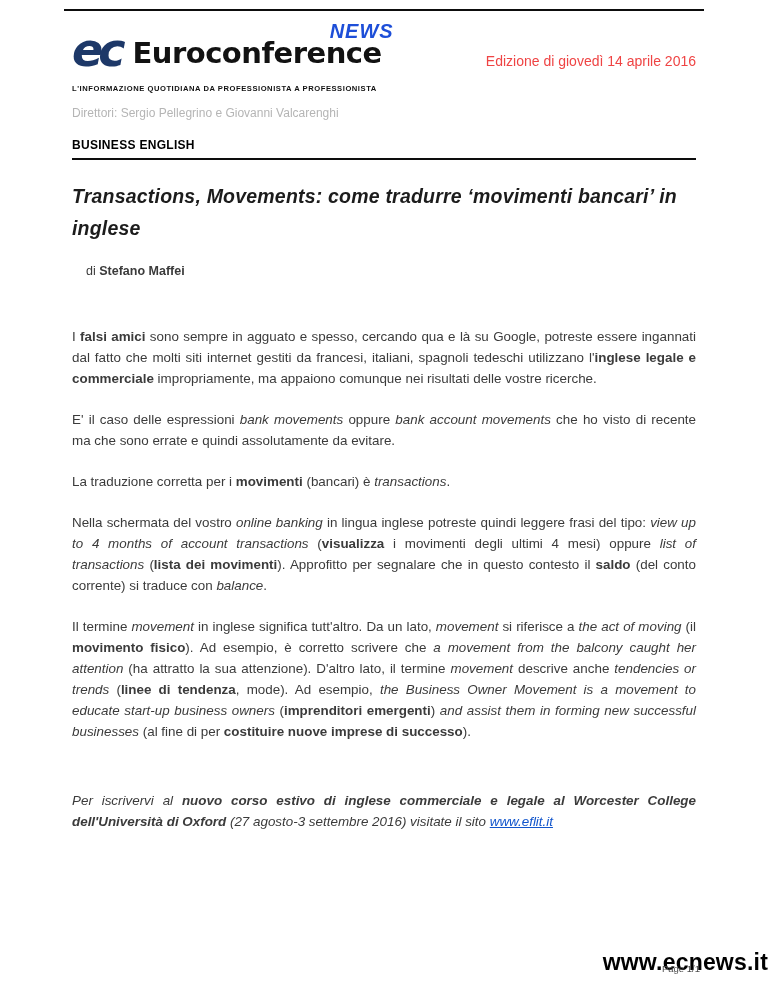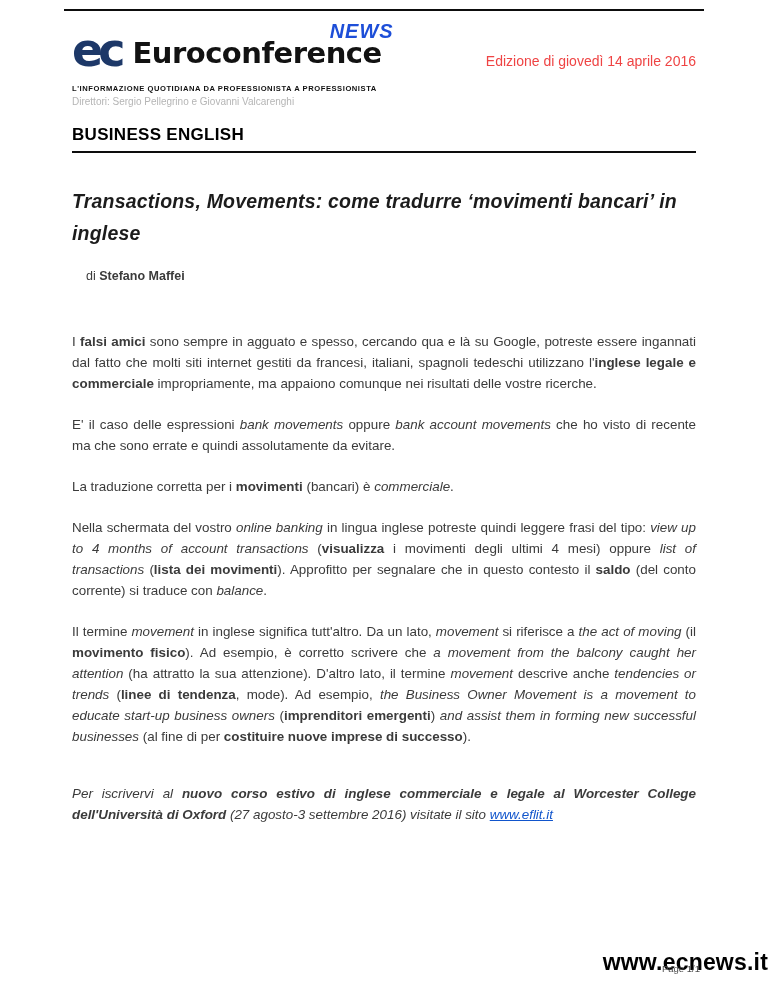--- a/index.html
+++ b/index.html
@@ -12,52 +12,53 @@
   .top-rule { position:absolute; top:9px; left:64px; right:64px; height:2px; background:#0d0d0d; }
   .page { padding:30px 72px 0 72px; }
 
   
   .header-row { display:flex; justify-content:space-between; align-items:flex-start; }
   .logo-block { display:flex; align-items:flex-end; gap:6px; }
   .logo-ec {
     font-family:"DejaVu Sans",sans-serif; font-weight:bold;
     font-size:46px; line-height:40px; color:#1d3868; letter-spacing:-5px;
     padding-right:6px;
+    font-style:italic;
   }
   .brand-wrap { position:relative; display:inline-block; }
   .brand-name {
     font-family:"DejaVu Sans",sans-serif; font-weight:bold;
     font-size:29px; line-height:34px; color:#121212; letter-spacing:-0.5px;text-align:center;
   }
   .news-label {
     position:absolute; top:-16px; right:-12px;
     font-style:italic; font-weight:bold; font-size:20px; color:#1d4ed8; letter-spacing:1px;
   }
   .edition { font-size:14px; color:#ef4444; margin-top:23px; }
   .tagline { margin-top:14px; font-size:7.6px; font-weight:bold; color:#111; letter-spacing:0.55px; }
-  .directors { margin-top:3px; font-size:10px; color:#b5b5b5; }
+  .directors { margin-top:13px; font-size:12px; color:#b5b5b5; }
 
   
-  .section-head { margin-top:18px; font-size:17px; font-weight:bold; color:#000; letter-spacing:0.3px; }
+  .section-head { margin-top:18px; font-size:12px; font-weight:bold; color:#000; letter-spacing:0.3px; }
   .section-rule { border:none; height:2px; background:#0d0d0d; margin-top:6px; }
 
   
   .title {
-    margin-top:32px; font-size:19.5px; font-weight:bold; font-style:italic;
+    margin-top:20px; font-size:19.5px; font-weight:bold; font-style:italic;
     color:#1c1c1c; line-height:1.65; letter-spacing:0.2px;
   }
   .byline { margin-top:20px; padding-left:14px; font-size:12.5px; color:#3b3b3b; }
 
   
   .body-text { margin-top:48px; }
   .para {
     font-size:13.4px; line-height:21px; text-align:justify;
     color:#3b3b3b; margin-bottom:20px;
   }
-  .para.last { margin-top:36px; }
+  .para.last { margin-top:48px; }
   .b { font-weight:bold; }
   .i { font-style:italic; }
   a.lnk { color:#1155cc; text-decoration:underline; }
 
   
   .footer { position:absolute; left:12px; right:0; bottom:18px; text-align:right; }
   .site { font-size:23px; font-weight:bold; color:#000; letter-spacing:0.2px; }
   .page-num { position:absolute; right:68px; bottom:2px; font-size:9.5px; color:#4d4d4d; }
 </style>
 </head>
@@ -86,21 +87,21 @@
   <hr class="section-rule">
 
   <h1 class="title">Transactions, Movements: come tradurre ‘movimenti bancari’ in inglese</h1>
   <div class="byline">
     <span>di </span><span class="b">Stefano Maffei</span>
   </div>
 
   <div class="body-text">
     <p class="para"><span>I </span><span class="b">falsi amici</span><span> sono sempre in agguato e spesso, cercando qua e là su Google, potreste essere ingannati dal fatto che molti siti internet gestiti da francesi, italiani, spagnoli tedeschi utilizzano l'</span><span class="b">inglese legale e commerciale</span><span> impropriamente, ma appaiono comunque nei risultati delle vostre ricerche.</span></p>
     <p class="para"><span>E' il caso delle espressioni </span><span class="i">bank movements</span><span> oppure </span><span class="i">bank account movements</span><span> che ho visto di recente ma che sono errate e quindi assolutamente da evitare.</span></p>
-    <p class="para"><span>La traduzione corretta per i </span><span class="b">movimenti</span><span> (bancari) è </span><span class="i">commerciale</span><span>.</span></p>
+    <p class="para"><span>La traduzione corretta per i </span><span class="b">movimenti</span><span> (bancari) è </span><span class="i">transactions</span><span>.</span></p>
     <p class="para"><span>Nella schermata del vostro </span><span class="i">online banking</span><span> in lingua inglese potreste quindi leggere frasi del tipo: </span><span class="i">view up to 4 months of account transactions</span><span> (</span><span class="b">visualizza</span><span> i movimenti degli ultimi 4 mesi) oppure </span><span class="i">list of transactions</span><span> (</span><span class="b">lista dei movimenti</span><span>). Approfitto per segnalare che in questo contesto il </span><span class="b">saldo</span><span> (del conto corrente) si traduce con </span><span class="i">balance</span><span>.</span></p>
     <p class="para"><span>Il termine </span><span class="i">movement</span><span> in inglese significa tutt'altro. Da un lato, </span><span class="i">movement</span><span> si riferisce a </span><span class="i">the act of moving</span><span> (il </span><span class="b">movimento fisico</span><span>). Ad esempio, è corretto scrivere che </span><span class="i">a movement from the balcony caught her attention</span><span> (ha attratto la sua attenzione). D'altro lato, il termine </span><span class="i">movement</span><span> descrive anche </span><span class="i">tendencies or trends</span><span> (</span><span class="b">linee di tendenza</span><span>, mode). Ad esempio, </span><span class="i">the Business Owner Movement is a movement to educate start-up business owners</span><span> (</span><span class="b">imprenditori emergenti</span><span>) </span><span class="i">and assist them in forming new successful businesses</span><span> (al fine di per </span><span class="b">costituire nuove imprese di successo</span><span>).</span></p>
     <p class="para last"><span class="i">Per iscrivervi al </span><span class="b i">nuovo corso estivo di inglese commerciale e legale al Worcester College dell'Università di Oxford</span><span class="i"> (27 agosto-3 settembre 2016) visitate il sito </span><a class="i lnk" href="#">www.eflit.it</a></p>
   </div>
 
 </div>
 
 <div class="footer">
   <div class="site">www.ecnews.it</div>
   <div class="page-num">Page 1/1</div>

